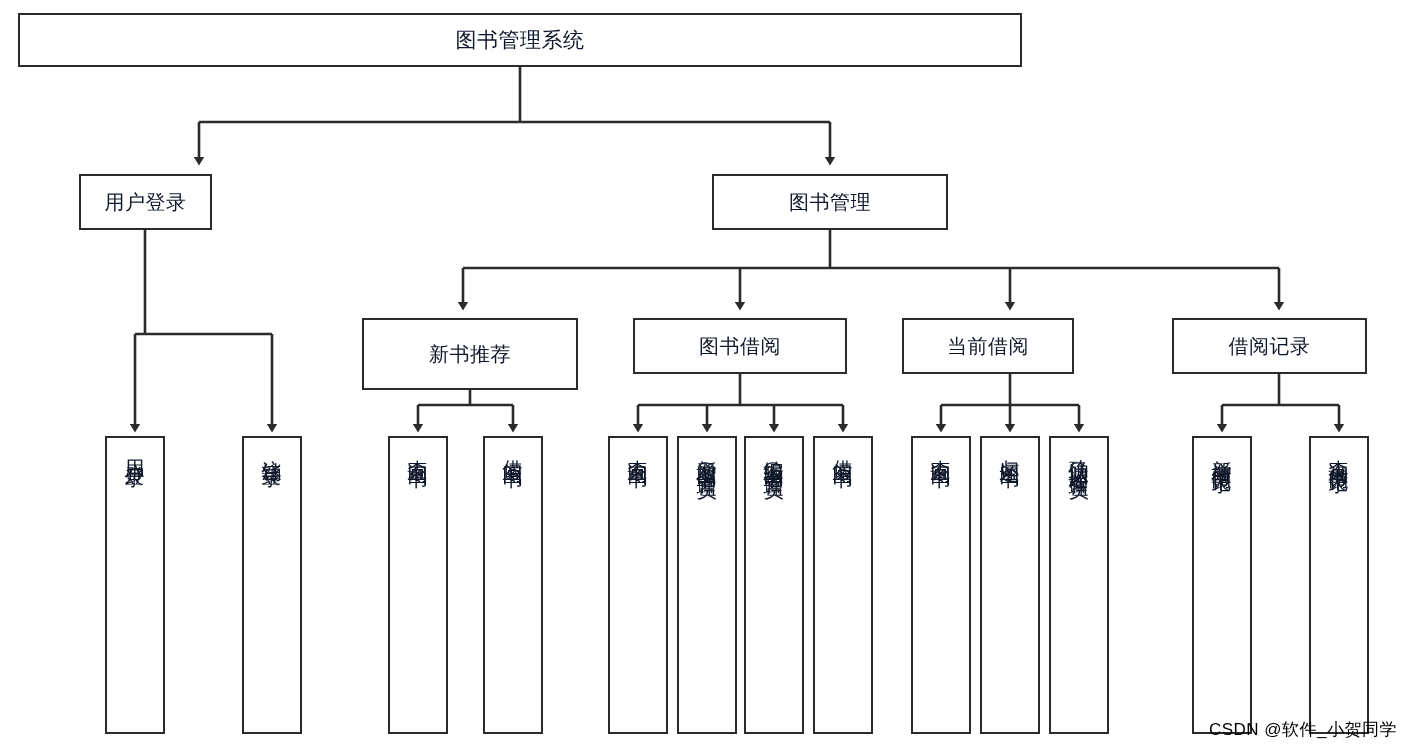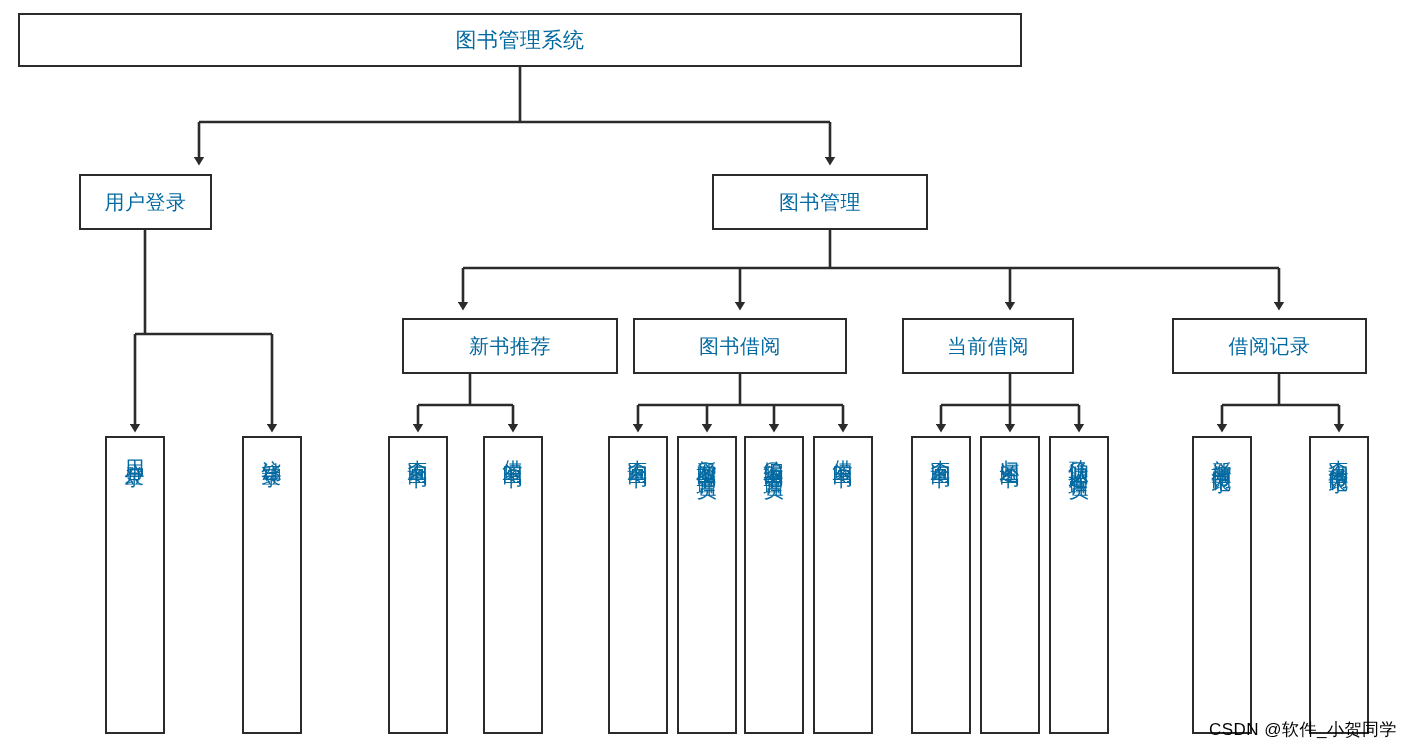--- a/index.html
+++ b/index.html
@@ -25,21 +25,21 @@
     height: 747px;
   }
   .node {
     position: absolute;
     box-sizing: border-box;
     background: #ffffff;
     border: 2px solid #2b2b2b;
     display: flex;
     align-items: center;
     justify-content: center;
-    color: #0369a1;
+    color: #0f172a;
     z-index: 2;
   }
   .node.root {
     font-size: 21px;
   }
   .node.branch {
     font-size: 20px;
   }
   .node.leaf {
     font-size: 20px;
@@ -124,25 +124,25 @@
   </svg>
 
   <div class="node root" style="left:18px; top:13px; width:1004px; height:54px;">
     <span class="label-h">图书管理系统</span>
   </div>
 
   <div class="node branch" style="left:79px; top:174px; width:133px; height:56px;">
     <span class="label-h">用户登录</span>
   </div>
 
-  <div class="node branch" style="left:712px; top:174px; width:216px; height:56px;justify-content:center;">
+  <div class="node branch" style="left:712px; top:174px; width:236px; height:56px;justify-content:center;">
     <span class="label-h">图书管理</span>
   </div>
 
-  <div class="node branch" style="left:362px; top:318px; width:216px; height:56px;margin-left:40px;">
+  <div class="node branch" style="left:362px; top:318px; width:216px; height:72px;">
     <span class="label-h">新书推荐</span>
   </div>
 
   <div class="node branch" style="left:633px; top:318px; width:214px; height:56px;text-align:center;">
     <span class="label-h">图书借阅</span>
   </div>
 
   <div class="node branch" style="left:902px; top:318px; width:172px; height:56px;justify-content:center;">
     <span class="label-h">当前借阅</span>
   </div>

